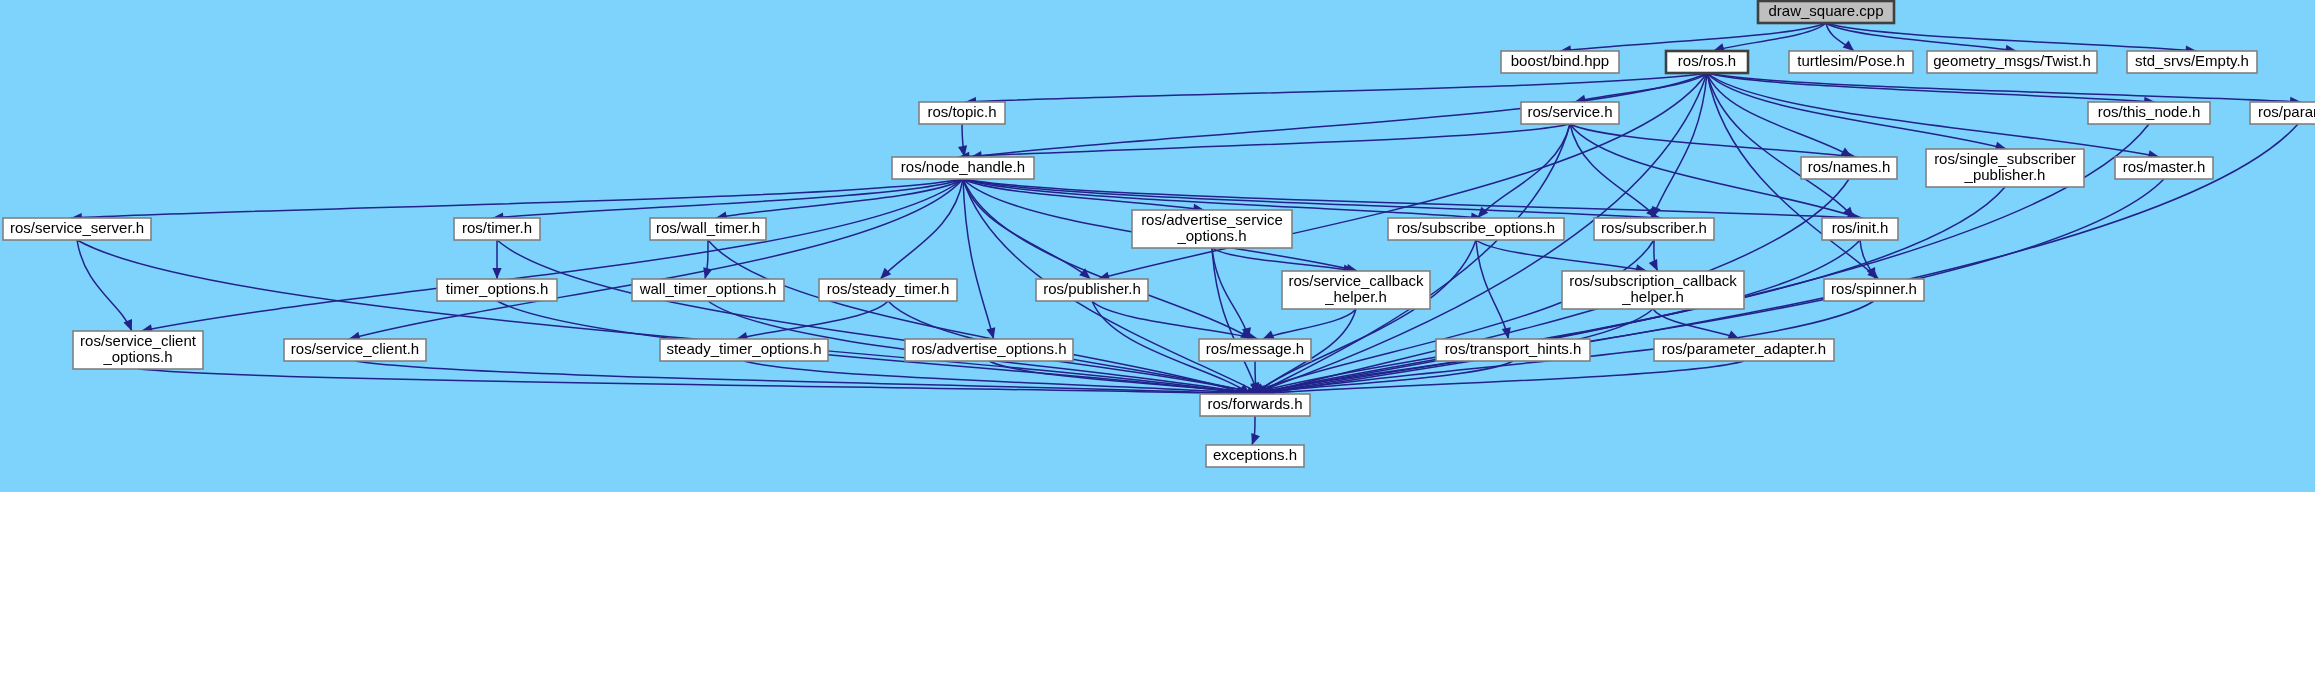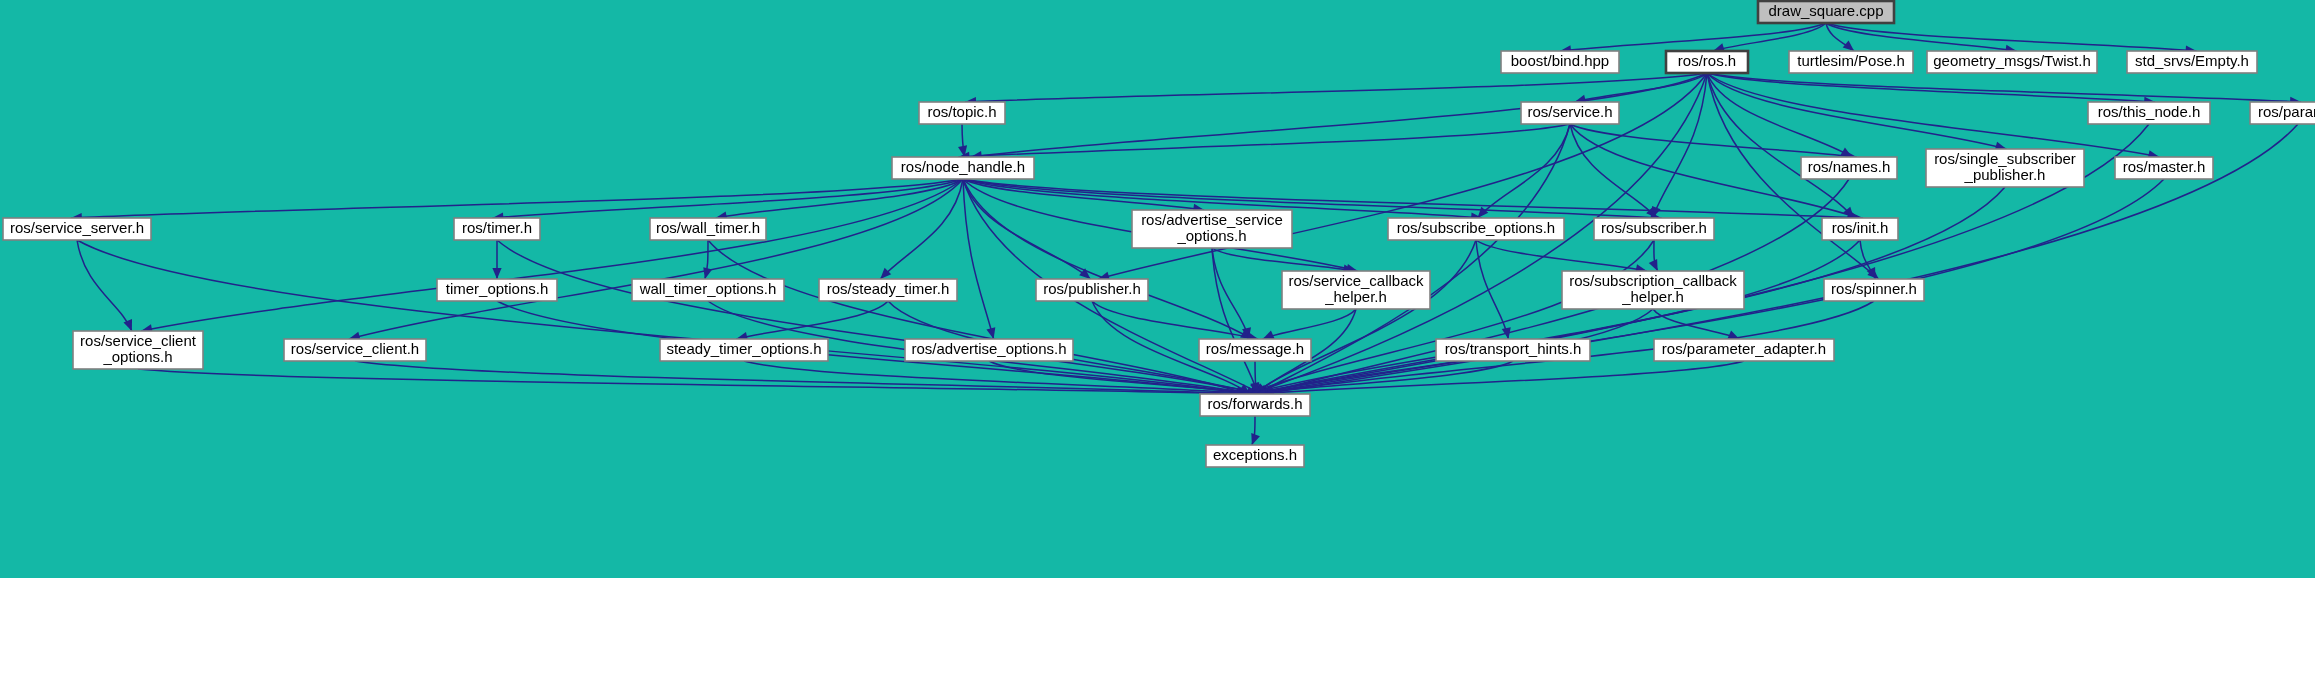--- a/index.html
+++ b/index.html
@@ -3,22 +3,22 @@
 <meta charset="utf-8">
 <style>
   html, body {
     margin: 0;
     padding: 0;
     background: #ffffff;
   }
   #graph-root {
     position: relative;
     width: 2315px;
-    height: 578px;
-    background: #14b8a6;
+    height: 492px;
+    background: #7dd3fc;
     font-family: "Liberation Sans", "DejaVu Sans", sans-serif;
     overflow: hidden;
   }
   #graph-svg {
     position: absolute;
     left: 0;
     top: 0;
     width: 2315px;
     height: 693px;
     display: block;

